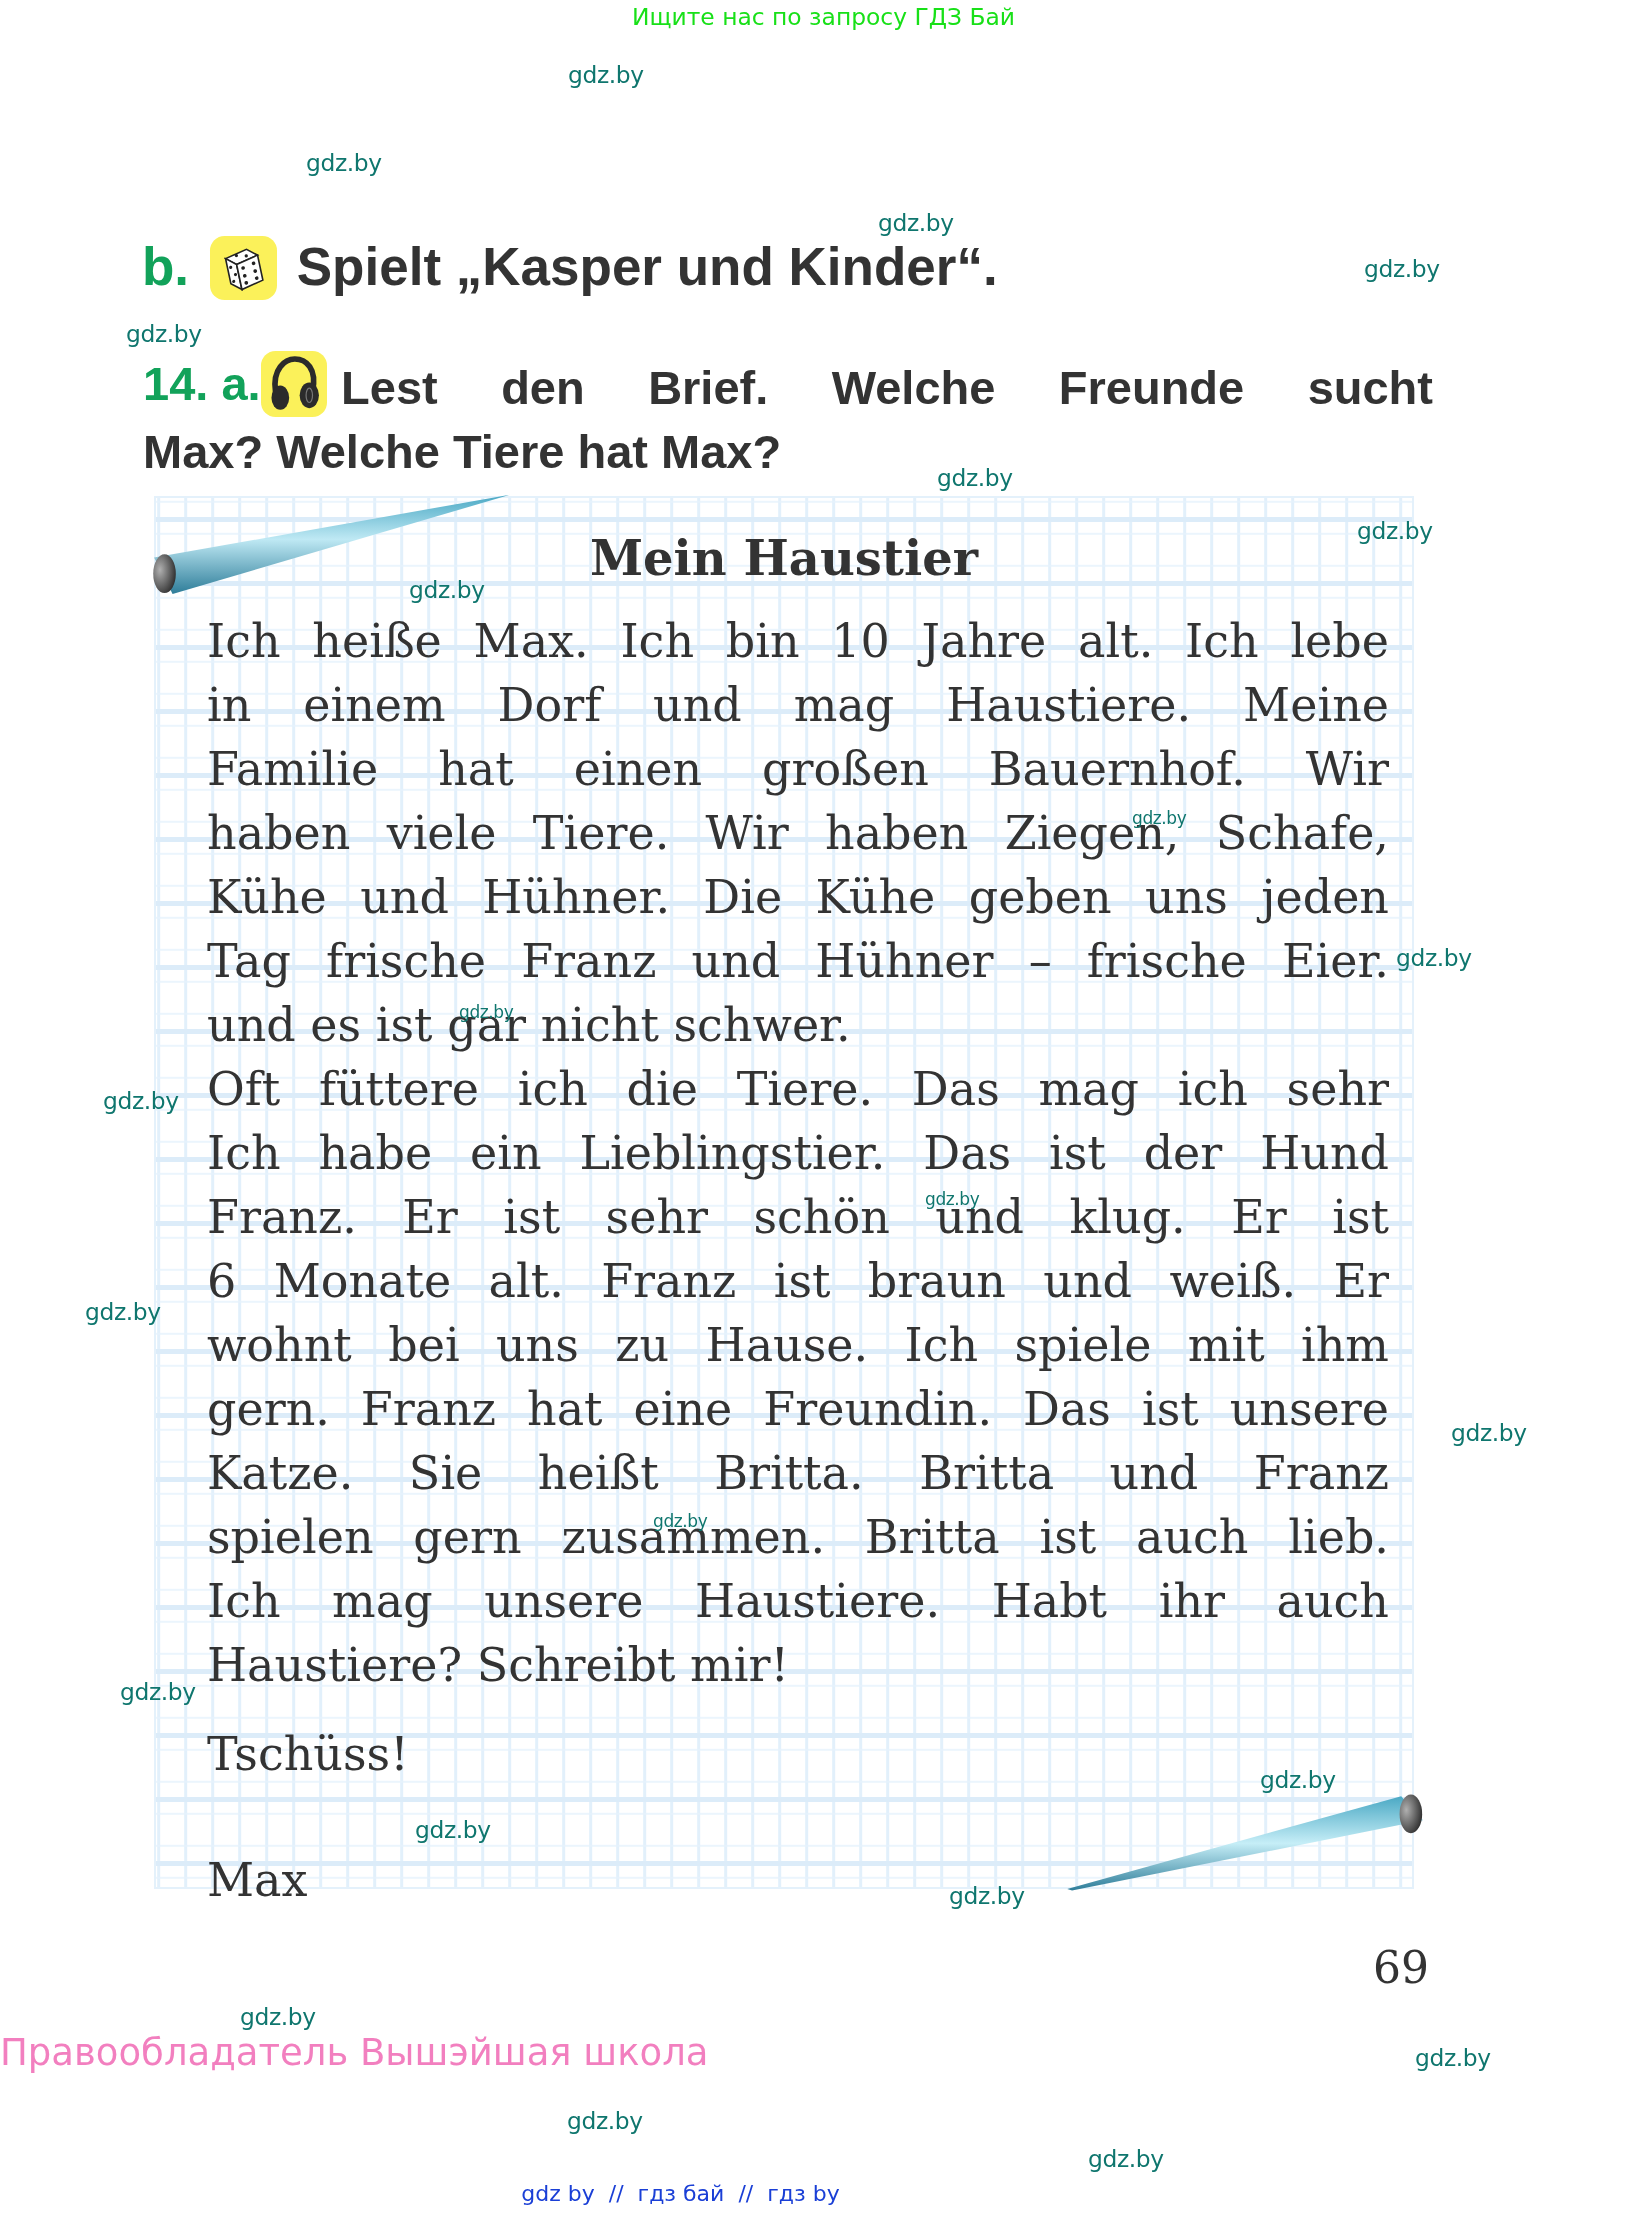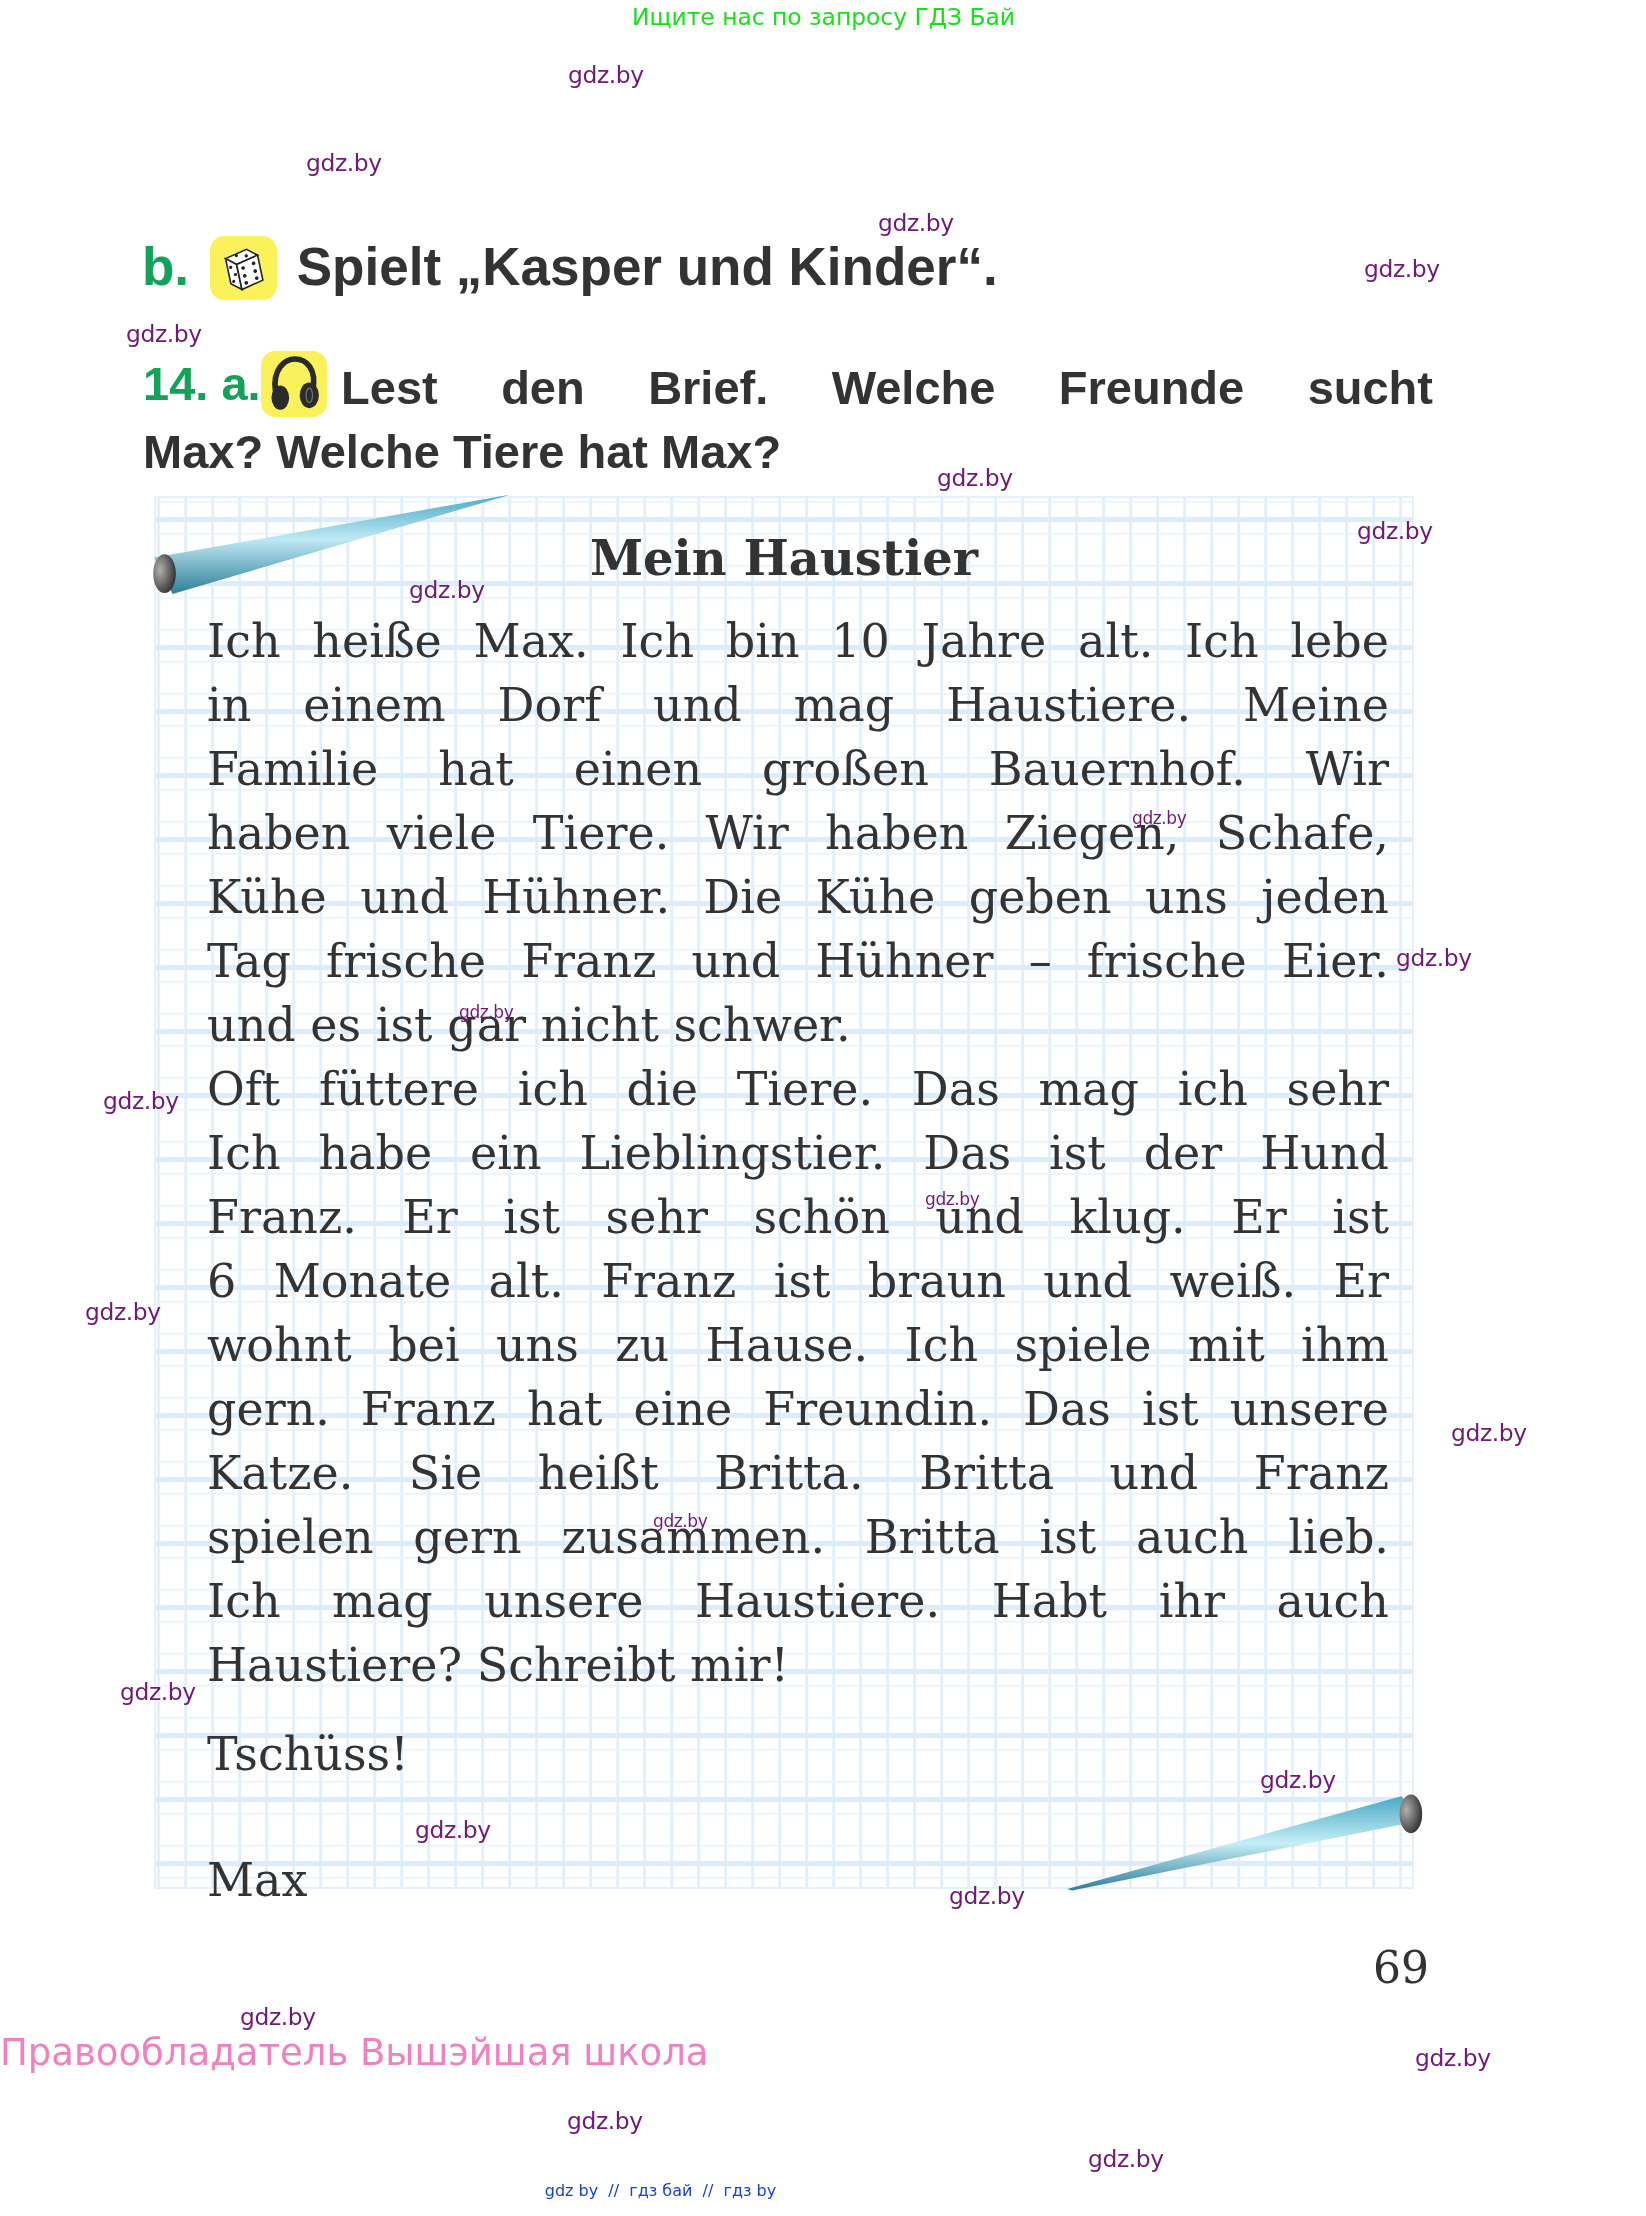--- a/index.html
+++ b/index.html
@@ -3,21 +3,21 @@
 <meta charset="utf-8">
 <style>
   html, body { margin:0; padding:0; background:#ffffff; }
   body { width:1647px; height:2216px; position:relative; overflow:hidden;
          font-family:"Liberation Sans", sans-serif; }
   .abs { position:absolute; }
 
   .top-note { left:0; width:1647px; top:3.2px; text-align:center; font-size:23.4px;
               color:#18e018; font-family:"DejaVu Sans", sans-serif; }
 
-  .wm { position:absolute; font-size:23.4px; color:#701a75; font-family:"DejaVu Sans", sans-serif; letter-spacing:-0.4px; line-height:1; white-space:nowrap; }
+  .wm { position:absolute; font-size:23.4px; color:#0f766e; font-family:"DejaVu Sans", sans-serif; letter-spacing:-0.4px; line-height:1; white-space:nowrap; }
   .wm.small { font-size:17px; }
 
   .task { position:absolute; font-weight:bold; color:#333333; font-family:"Liberation Sans", sans-serif; white-space:nowrap; }
   .task .num { color:#12a25a; }
   .task-b { left:142px; top:235px; font-size:53px; line-height:64px; }
   .task-14 { left:143px; top:347px; width:1290px; font-size:47px; line-height:64px; }
   .task-14 .line1 { display:flex; justify-content:space-between; align-items:center; width:1290px; }
   .icon-box { display:inline-block; background:#fbf15a; border-radius:14.5px; vertical-align:middle; position:relative; }
   .icon-box svg { position:absolute; left:0; top:0; }
 
@@ -38,21 +38,21 @@
           font-family:"DejaVu Serif", serif; font-weight:bold; font-size:48px; color:#333; }
   .letter-body { position:absolute; left:53px; top:113px; width:1182px;
           font-family:"DejaVu Serif", serif; font-size:46px; color:#333; line-height:64px; }
   .letter-body .ln { display:block; text-align:justify; text-align-last:justify; white-space:nowrap; height:64px; }
   .letter-body .ln.last { text-align-last:left; }
   .closing { position:absolute; left:53px; font-family:"DejaVu Serif", serif; font-size:46px; color:#333; }
 
   .page-num { position:absolute; left:1373px; top:1942px; font-family:"DejaVu Serif", serif; font-size:44px; color:#333; }
   .copyright { position:absolute; left:0; width:1647px; top:2031px; 
           font-size:37px; color:#f27fbf; font-family:"DejaVu Sans", sans-serif; }
-  .bottom-links { position:absolute; left:0; width:1321px; top:2181px; text-align:center; font-size:16px; color:#1a3fd6; font-family:"DejaVu Sans", sans-serif; }
+  .bottom-links { position:absolute; left:0; width:1321px; top:2181px; text-align:center; font-size:22px; color:#1a3fd6; font-family:"DejaVu Sans", sans-serif;padding-left:20px; }
 </style>
 </head>
 <body>
 
 <div class="abs top-note">Ищите нас по запросу ГДЗ Бай</div>
 
 <div class="task task-b">
   <span class="num">b.</span>
   <span class="icon-box" style="width:67px;height:64px;margin:0 4.8px 0 6.4px;top:-3.2px;">
     <svg width="67" height="64" viewBox="0 0 83 80">

